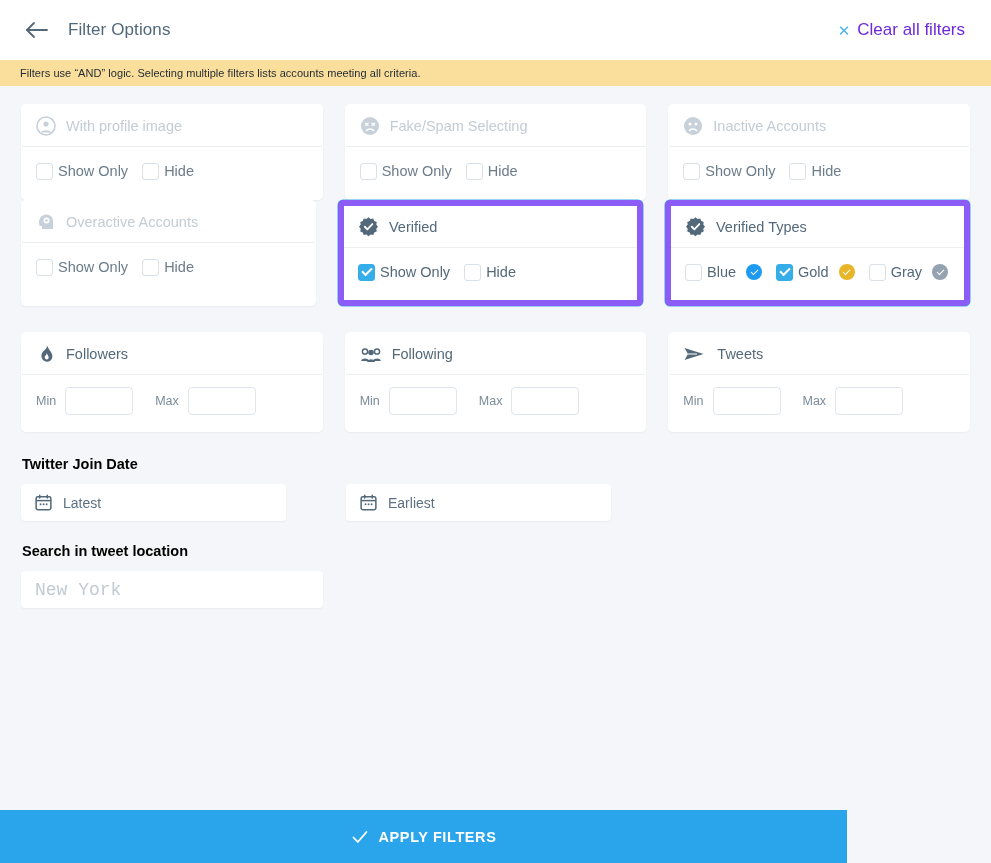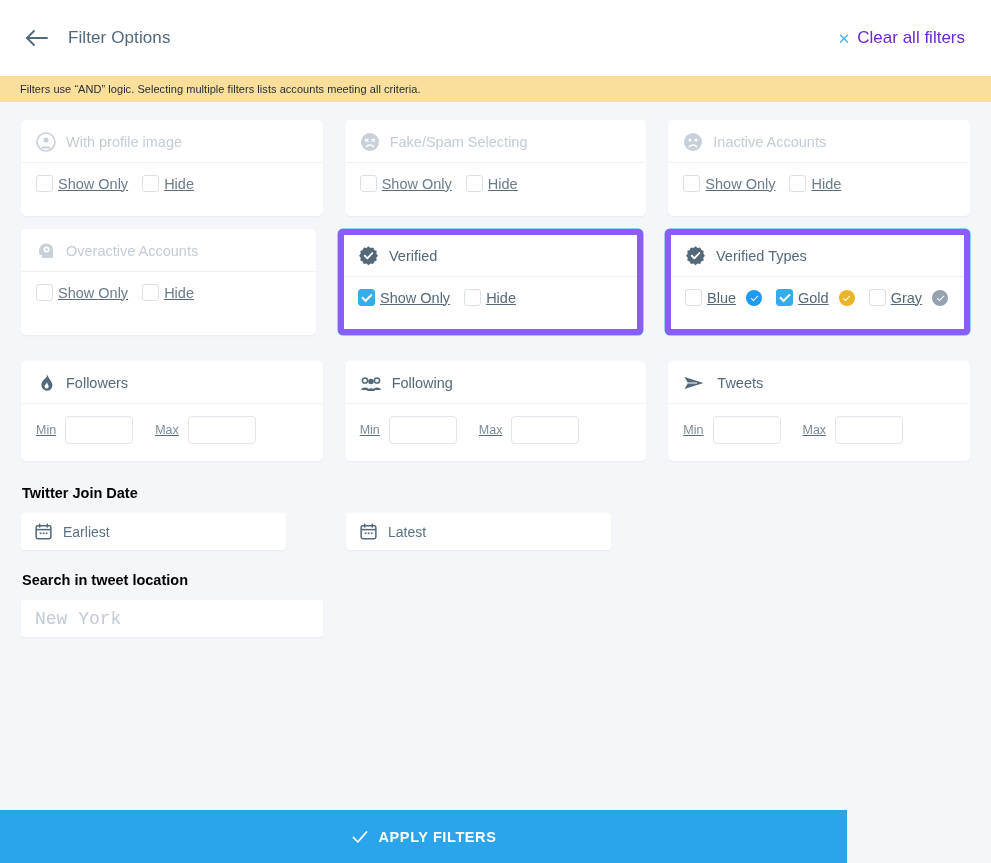--- a/index.html
+++ b/index.html
@@ -21,21 +21,21 @@
     position: relative;
     width: 991px;
     height: 863px;
     background: #f4f6f9;
     display: flex;
     flex-direction: column;
   }
 
   
   .header {
-    height: 76px;
+    height: 60px;
     background: #ffffff;
     display: flex;
     align-items: center;
     padding: 0 24px;
     flex: 0 0 auto;
   }
   .header-left {
     display: flex;
     align-items: center;
     gap: 18px;
@@ -91,21 +91,20 @@
   
   .content {
     flex: 1 1 auto;
     padding: 18px 21px 0 21px;
     overflow: hidden;
   }
 
   .grid-row {
     display: flex;
     gap: 22px;
-    margin-bottom: 13px;
   }
   .grid-row.spaced { margin-bottom: 26px; }
 
   .card {
     flex: 1 1 0;
     background: #ffffff;
     border-radius: 5px;
     border: 1px solid transparent;
     box-shadow: 0 1px 2px rgba(40,60,80,0.06);
     overflow: hidden;
@@ -124,25 +123,24 @@
     border-bottom: 1px solid #edf0f3;
   }
   .card-title {
     font-size: 14.5px;
     color: #53697a;
   }
   .card.disabled .card-title { color: #c3ccd4; }
 
   .card-body {
     display: flex;
-    align-items: flex-start;
+    align-items: center;
     padding: 12px 14px 16px 14px;
     gap: 0;
     min-height: 52px;
-    text-decoration: underline;
   }
 
   
   .check-item {
     display: flex;
     align-items: center;
     gap: 5px;
     cursor: pointer;
     margin-right: 14px;
   }
@@ -560,34 +558,34 @@
         <span>
           <svg class="icon" width="17" height="17" viewBox="0 0 18 18">
             <rect x="1.2" y="3" width="15.6" height="13.6" rx="1.8" fill="none" stroke="#53697a" stroke-width="1.6"></rect>
             <path d="M1.2 7 H16.8" stroke="#53697a" stroke-width="1.6"></path>
             <path d="M5 1.2 V4.2 M13 1.2 V4.2" stroke="#53697a" stroke-width="1.6" stroke-linecap="round"></path>
             <rect x="5" y="10" width="1.8" height="1.8" fill="#53697a"></rect>
             <rect x="8.2" y="10" width="1.8" height="1.8" fill="#53697a"></rect>
             <rect x="11.4" y="10" width="1.8" height="1.8" fill="#53697a"></rect>
           </svg>
         </span>
-        <span class="date-text">Earliest</span>
+        <span class="date-text">Latest</span>
       </div>
       <div class="date-field">
         <span>
           <svg class="icon" width="17" height="17" viewBox="0 0 18 18">
             <rect x="1.2" y="3" width="15.6" height="13.6" rx="1.8" fill="none" stroke="#53697a" stroke-width="1.6"></rect>
             <path d="M1.2 7 H16.8" stroke="#53697a" stroke-width="1.6"></path>
             <path d="M5 1.2 V4.2 M13 1.2 V4.2" stroke="#53697a" stroke-width="1.6" stroke-linecap="round"></path>
             <rect x="5" y="10" width="1.8" height="1.8" fill="#53697a"></rect>
             <rect x="8.2" y="10" width="1.8" height="1.8" fill="#53697a"></rect>
             <rect x="11.4" y="10" width="1.8" height="1.8" fill="#53697a"></rect>
           </svg>
         </span>
-        <span class="date-text">Latest</span>
+        <span class="date-text">Earliest</span>
       </div>
     </div>
 
     
     <div class="section-title">Search in tweet location</div>
     <input class="location-input" type="text" placeholder="New York" style="">
 
   </div>
 
   <button class="apply-bar">

